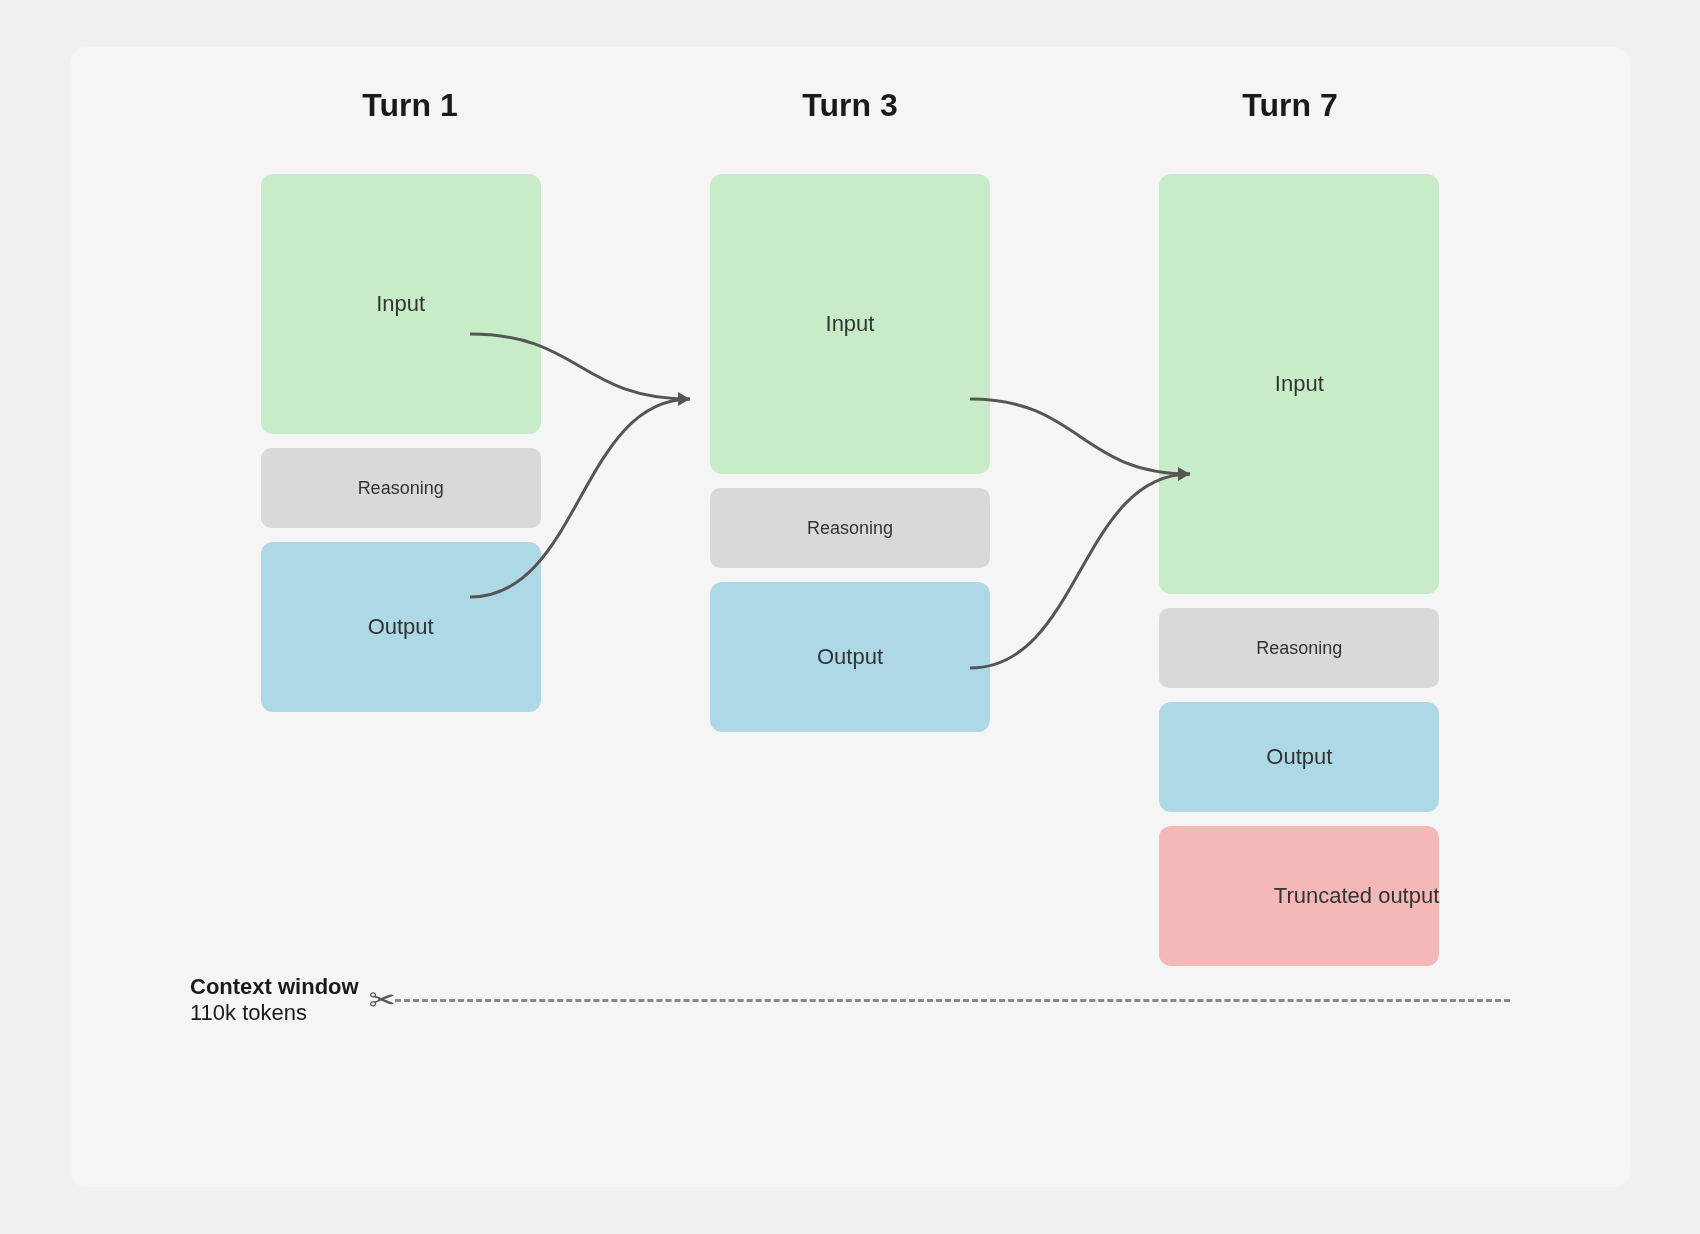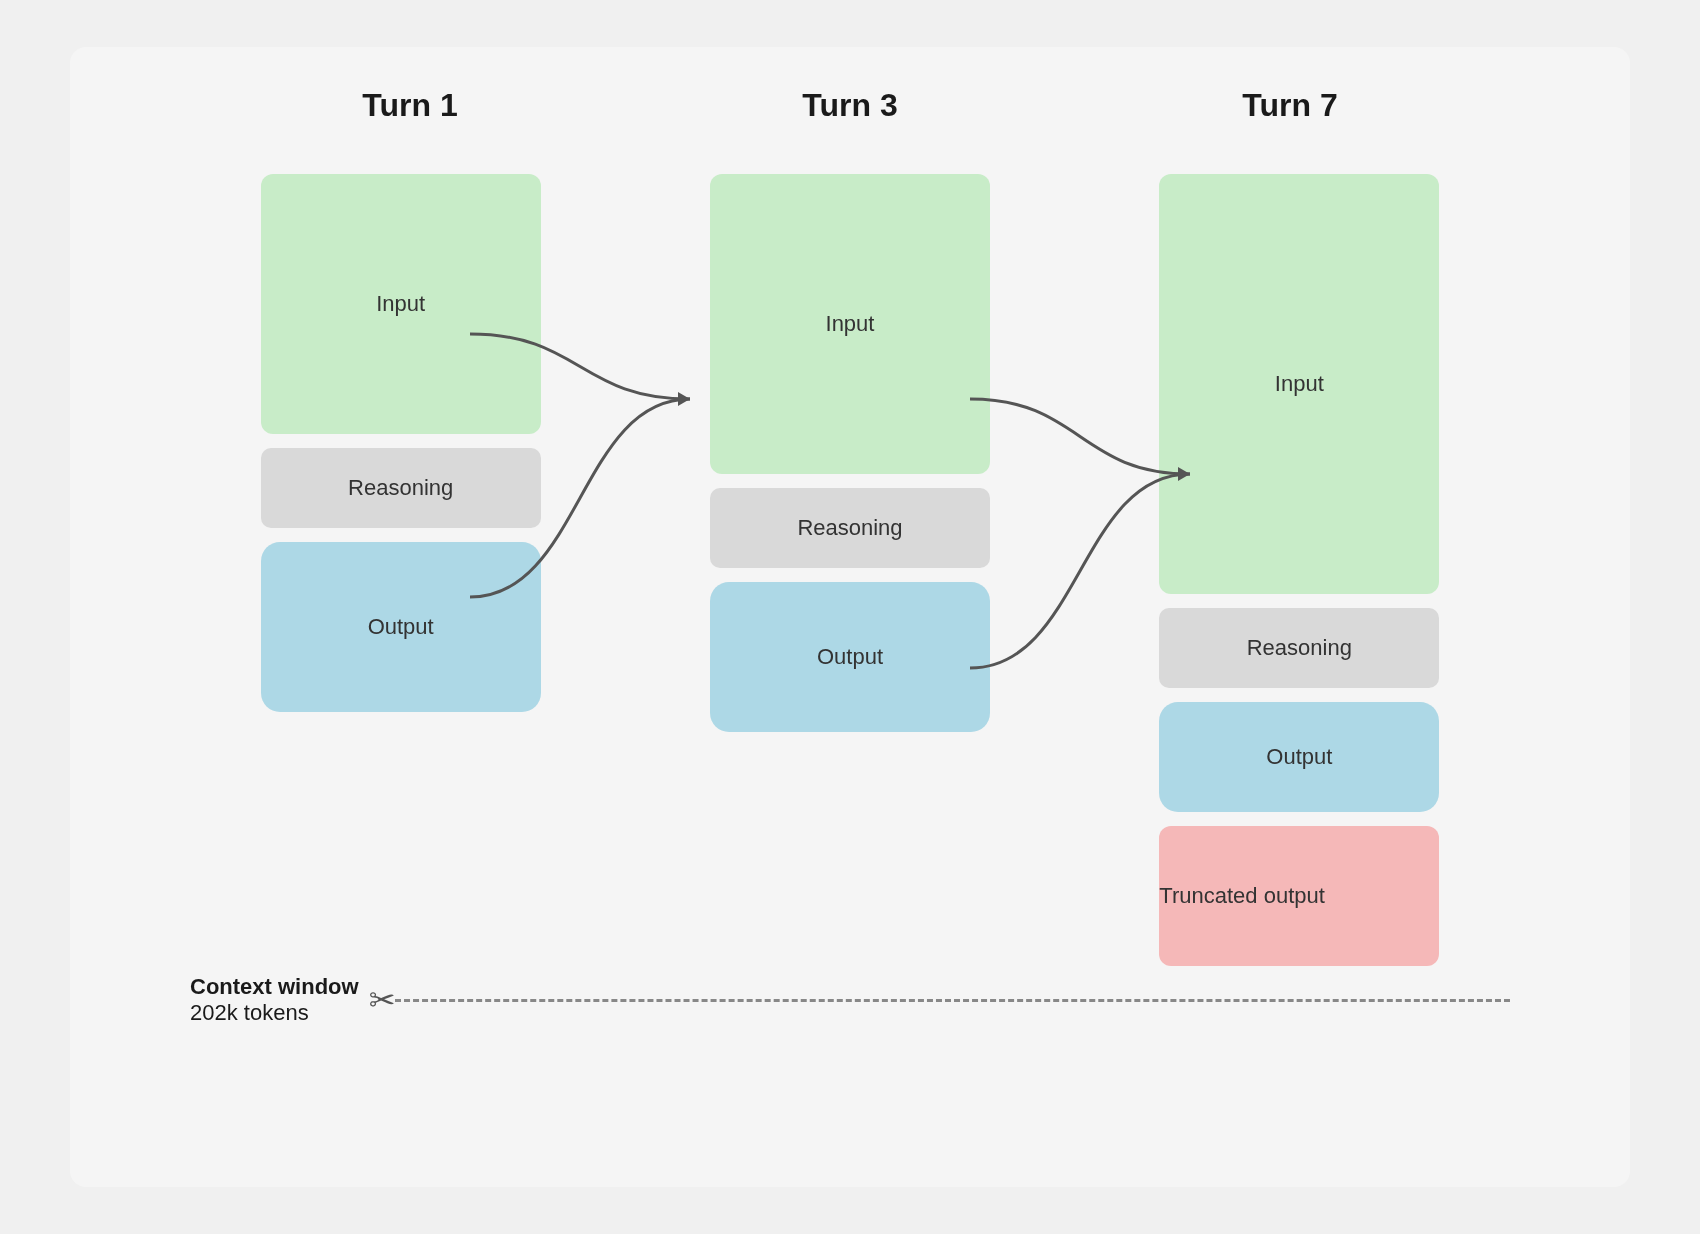--- a/index.html
+++ b/index.html
@@ -59,41 +59,41 @@
       font-size: 22px;
       color: #333;
       width: 280px;
     }
     .block-reasoning {
       background: #d9d9d9;
       border-radius: 10px;
       display: flex;
       align-items: center;
       justify-content: center;
-      font-size: 22px;
+      font-size: 18px;
       color: #333;
       width: 280px;
       height: 80px;
     }
     .block-output {
       background: #add8e6;
-      border-radius: 19px;
+      border-radius: 12px;
       display: flex;
       align-items: center;
       justify-content: center;
       font-size: 22px;
       color: #333;
       width: 280px;
     }
     .block-output-truncated {
       background: #f5b8b8;
       border-radius: 12px;
       display: flex;
       align-items: center;
-      justify-content: flex-start;
+      justify-content: flex-end;
       font-size: 22px;
       color: #333;
       width: 280px;
       text-align: center;
       line-height: 1.4;
     }
 
     
     .t1-input { height: 260px; }
     .t1-output { height: 170px; }
@@ -207,18 +207,18 @@
       <path d="M 840 255 C 950 255, 950 330, 1060 330" stroke="#555" stroke-width="3" fill="none"></path>
       <path d="M 840 524 C 950 524, 950 330, 1060 330" stroke="#555" stroke-width="3" fill="none"></path>
 
       <polygon points="1060,330 1048,323 1048,337" fill="#555"></polygon>
     </svg>
   </div>
 
   <div class="context-row">
     <div class="context-label">
       <strong>Context window</strong>
-      <span>202k tokens</span>
+      <span>110k tokens</span>
     </div>
     <span class="scissors-icon">✂</span>
     <hr class="dashed-line">
   </div>
 </div>
 
 </body></html>

